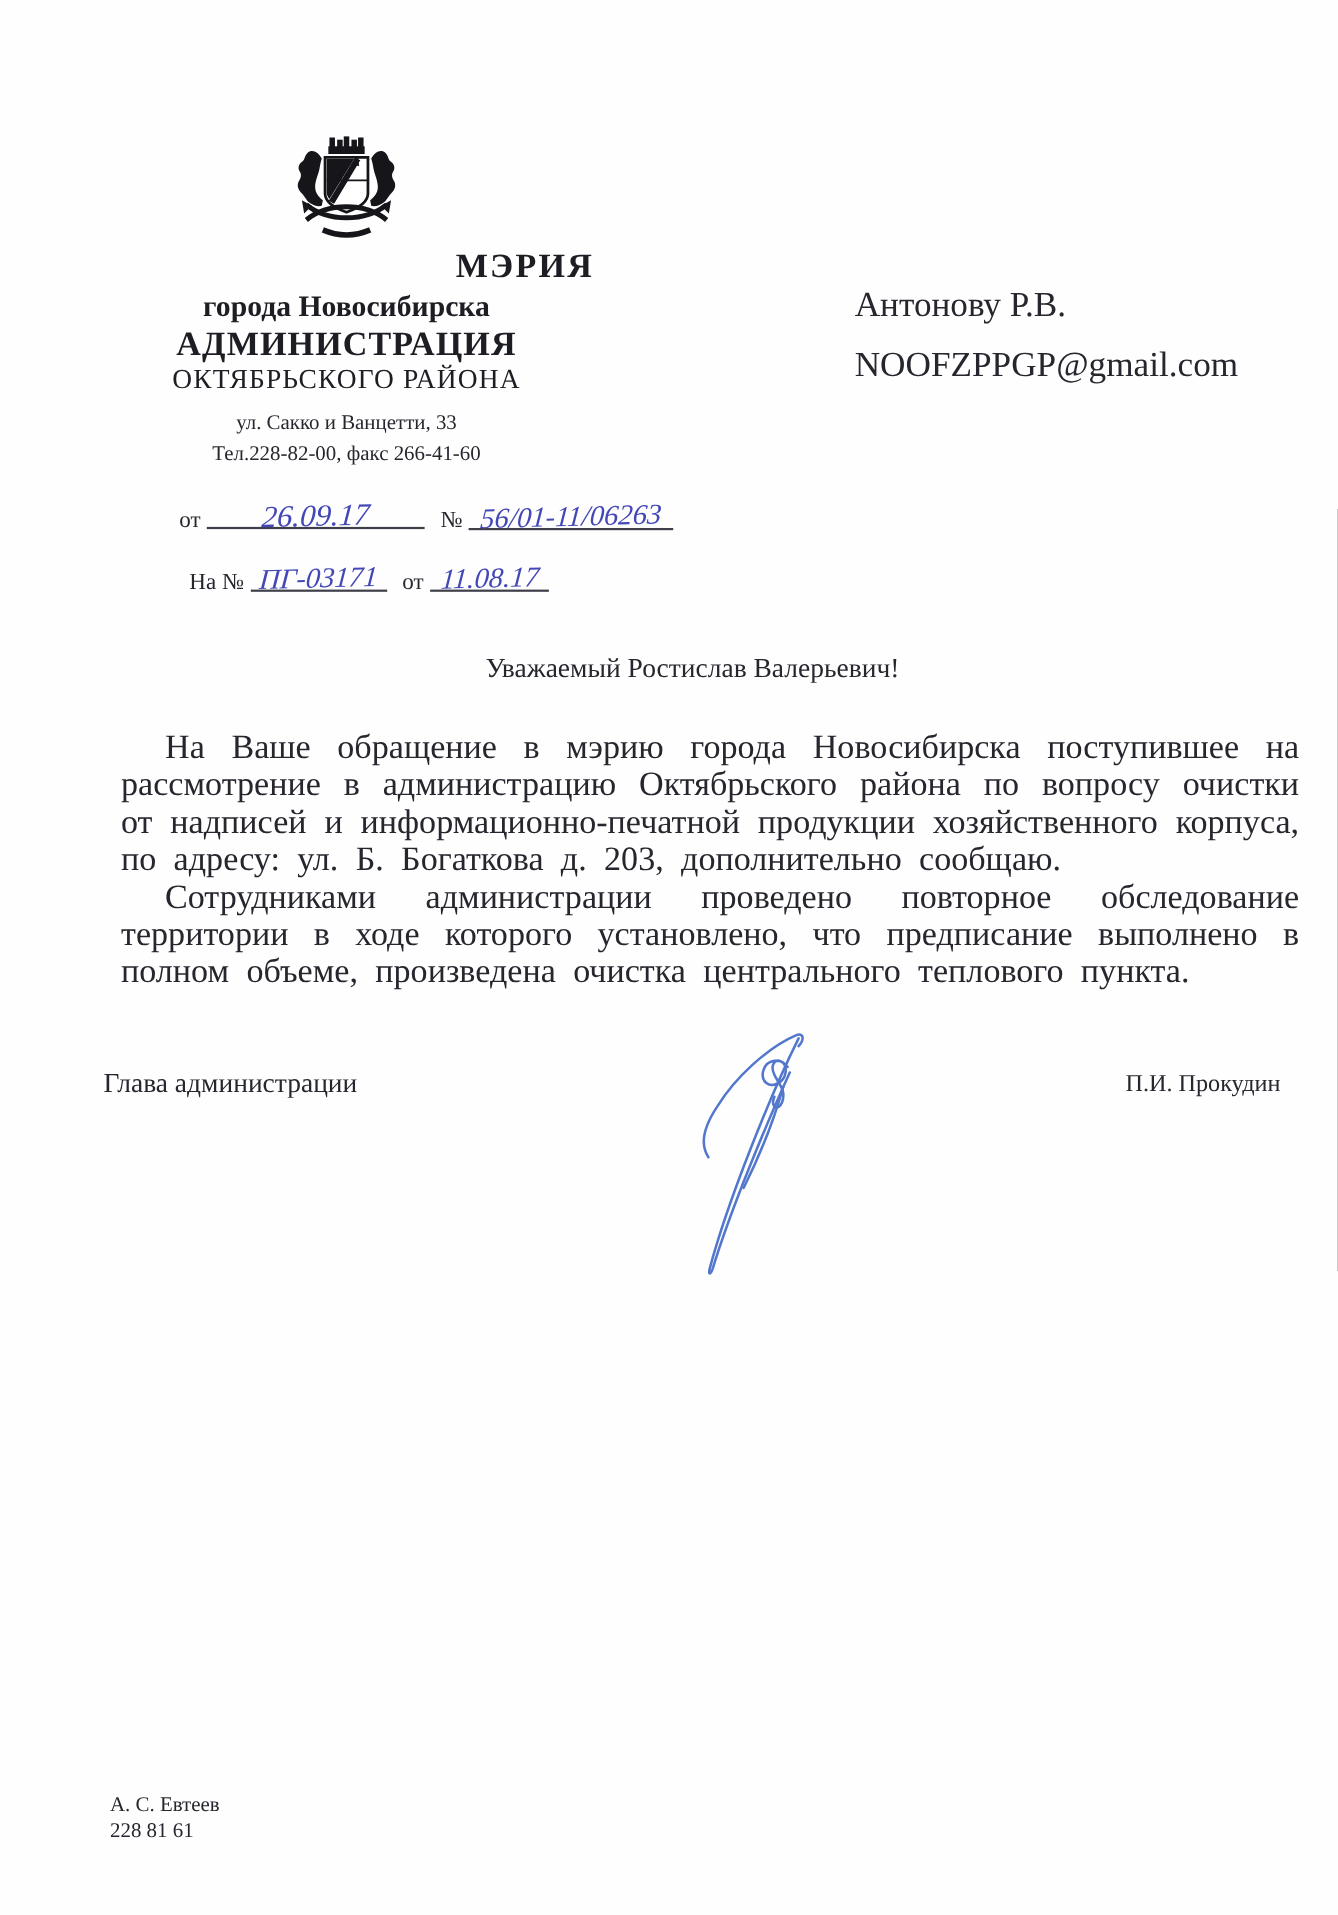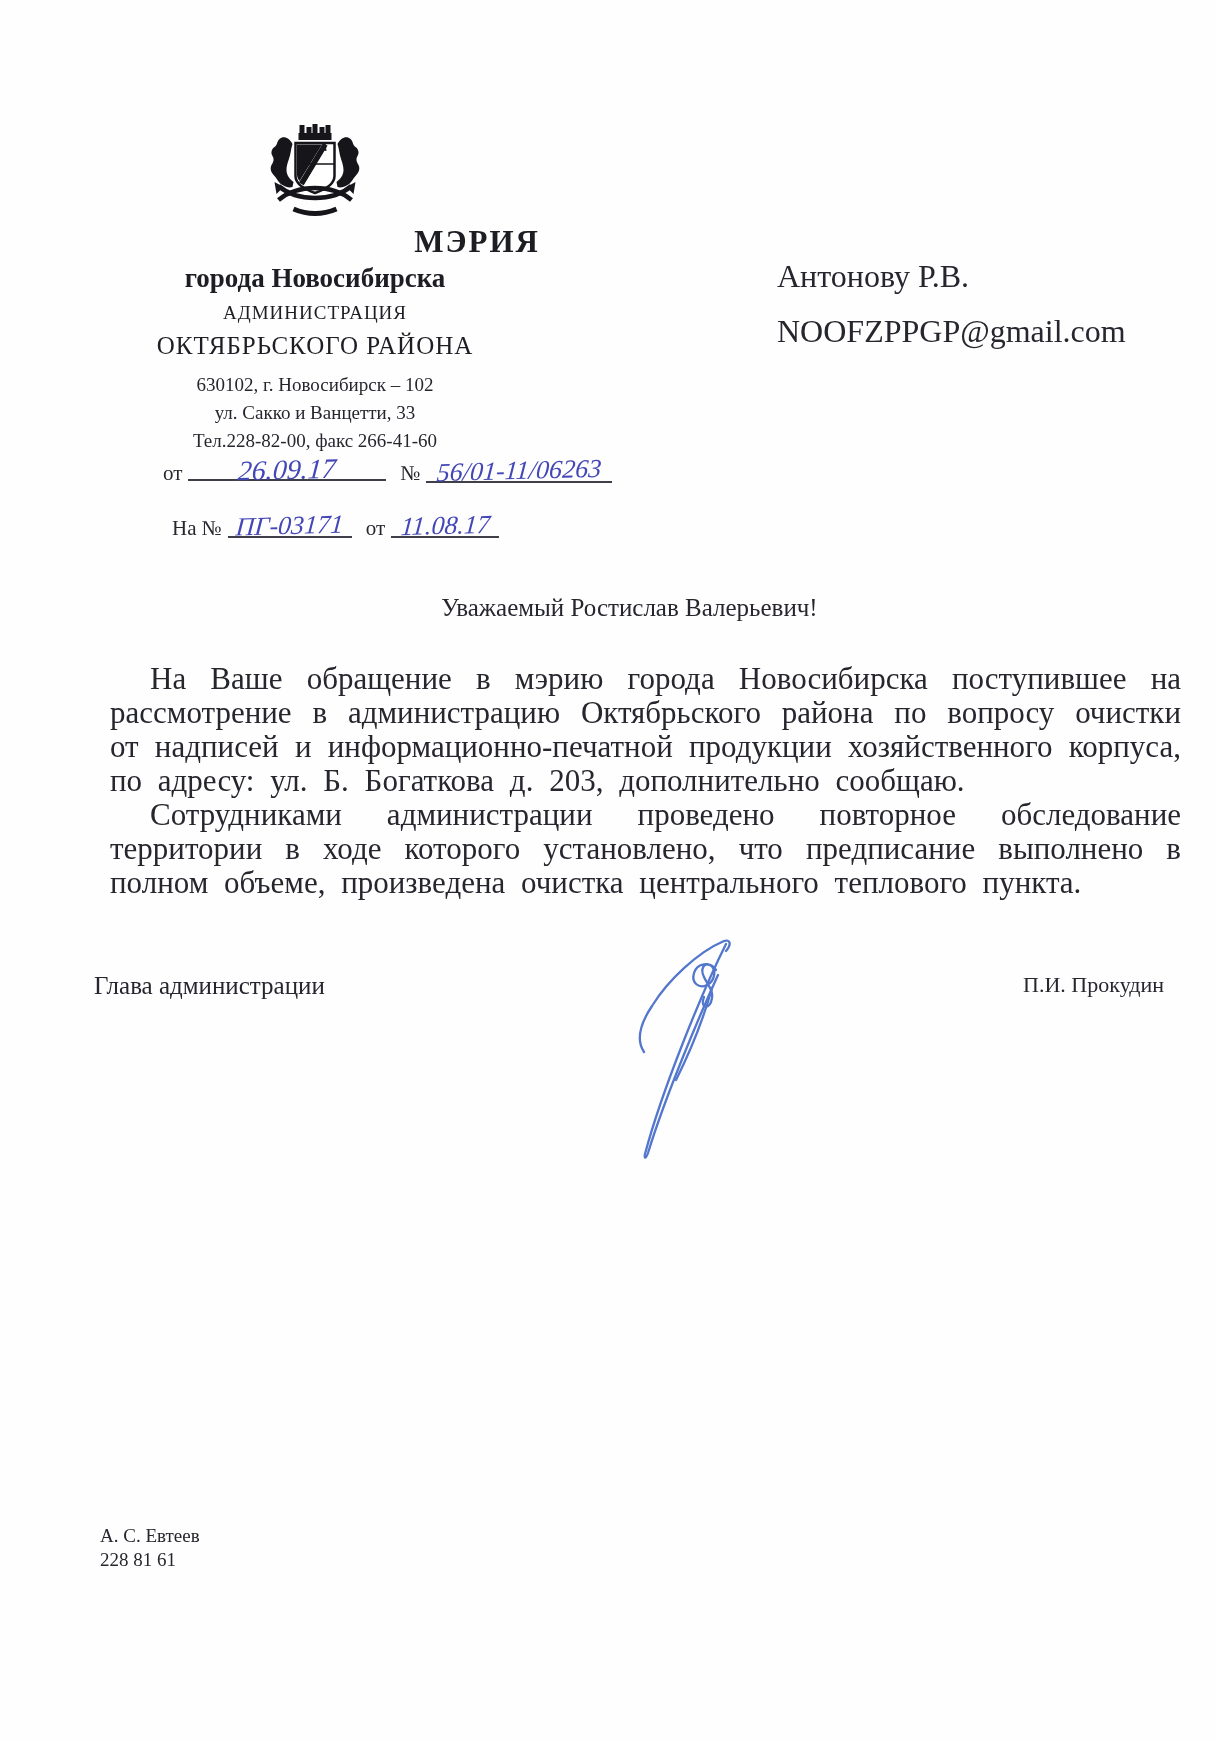--- a/index.html
+++ b/index.html
@@ -13,21 +13,21 @@
     overflow:hidden;
   }
   
   .letterhead{
     position:absolute;left:90px;top:120px;width:450px;
     text-align:center;color:#1d1d24;
   }
   .emblem{display:block;margin:0 auto;width:106px;height:102px;}
   .lh-t1{font-size:31px;font-weight:bold;letter-spacing:2px;line-height:36px;margin-top:2px;text-align:right;}
   .lh-t2{font-size:27px;font-weight:bold;line-height:36px;}
-  .lh-t3{font-size:19px;line-height:33px;letter-spacing:1px;}
+  .lh-t3{font-size:31px;line-height:33px;letter-spacing:1px;font-weight:bold;}
   .lh-t4{font-size:25px;line-height:34px;letter-spacing:1px;}
   .lh-addr{font-size:19px;line-height:28px;margin-top:8px;color:#26262e;}
   
   .refline{position:absolute;font-size:21px;color:#26262e;white-space:nowrap;}
   .ref1{left:163px;top:455px;}
   .ref2{left:172px;top:512px;}
   .slot{
     display:inline-block;border-bottom:2px solid #3f3f49;
     text-align:center;vertical-align:baseline;height:24px;
   }
@@ -54,21 +54,21 @@
     position:absolute;left:110px;top:662px;width:1071px;
     font-size:31px;line-height:34px;text-align:justify;
     word-spacing:8px;
   }
   .body-text p{margin:0;text-indent:40px;}
   
   .sig-title{position:absolute;left:94px;top:972px;font-size:25px;}
   .sig-name{position:absolute;right:52px;top:972px;font-size:22px;}
   .signature-svg{position:absolute;left:598px;top:928px;width:165px;height:245px;}
   
-  .footer{position:absolute;left:100px;top:1524px;font-size:19px;line-height:24px;}
+  .footer{position:absolute;left:100px;top:1629px;font-size:19px;line-height:24px;}
 </style>
 </head>
 <body>
 
 <div class="page">
 
   <div class="letterhead">
     <svg class="emblem" viewBox="0 0 105 102">
       <g fill="#15151a">
         <rect x="36" y="13" width="33" height="7"></rect>
@@ -92,21 +92,20 @@
       <path d="M16,66 C35,82 70,82 89,66" stroke="#15151a" stroke-width="4.5" fill="none"></path>
       <path d="M12,62 l9,5 -7,7 z" fill="#15151a"></path>
       <path d="M93,62 l-9,5 7,7 z" fill="#15151a"></path>
       <path d="M31,89 C45,95 60,95 74,89" stroke="#15151a" stroke-width="5" fill="none"></path>
     </svg>
     <div class="lh-t1">МЭРИЯ</div>
     <div class="lh-t2">города Новосибирска</div>
     <div class="lh-t3">АДМИНИСТРАЦИЯ</div>
     <div class="lh-t4">ОКТЯБРЬСКОГО РАЙОНА</div>
     <div class="lh-addr">
-      <div>630102, г. Новосибирск – 102</div>
       <div>ул. Сакко и Ванцетти, 33</div>
       <div>Тел.228-82-00, факс 266-41-60</div>
     </div>
   </div>
 
   <div class="refline ref1">
     <span class="ref-label">от</span><span class="slot" style="width:198px"><span class="hand hand-lg">26.09.17</span></span><span class="ref-label2">№</span><span class="slot" style="width:186px"><span class="hand hand-md">56/01-11/06263</span></span>
   </div>
 
   <div class="refline ref2">

